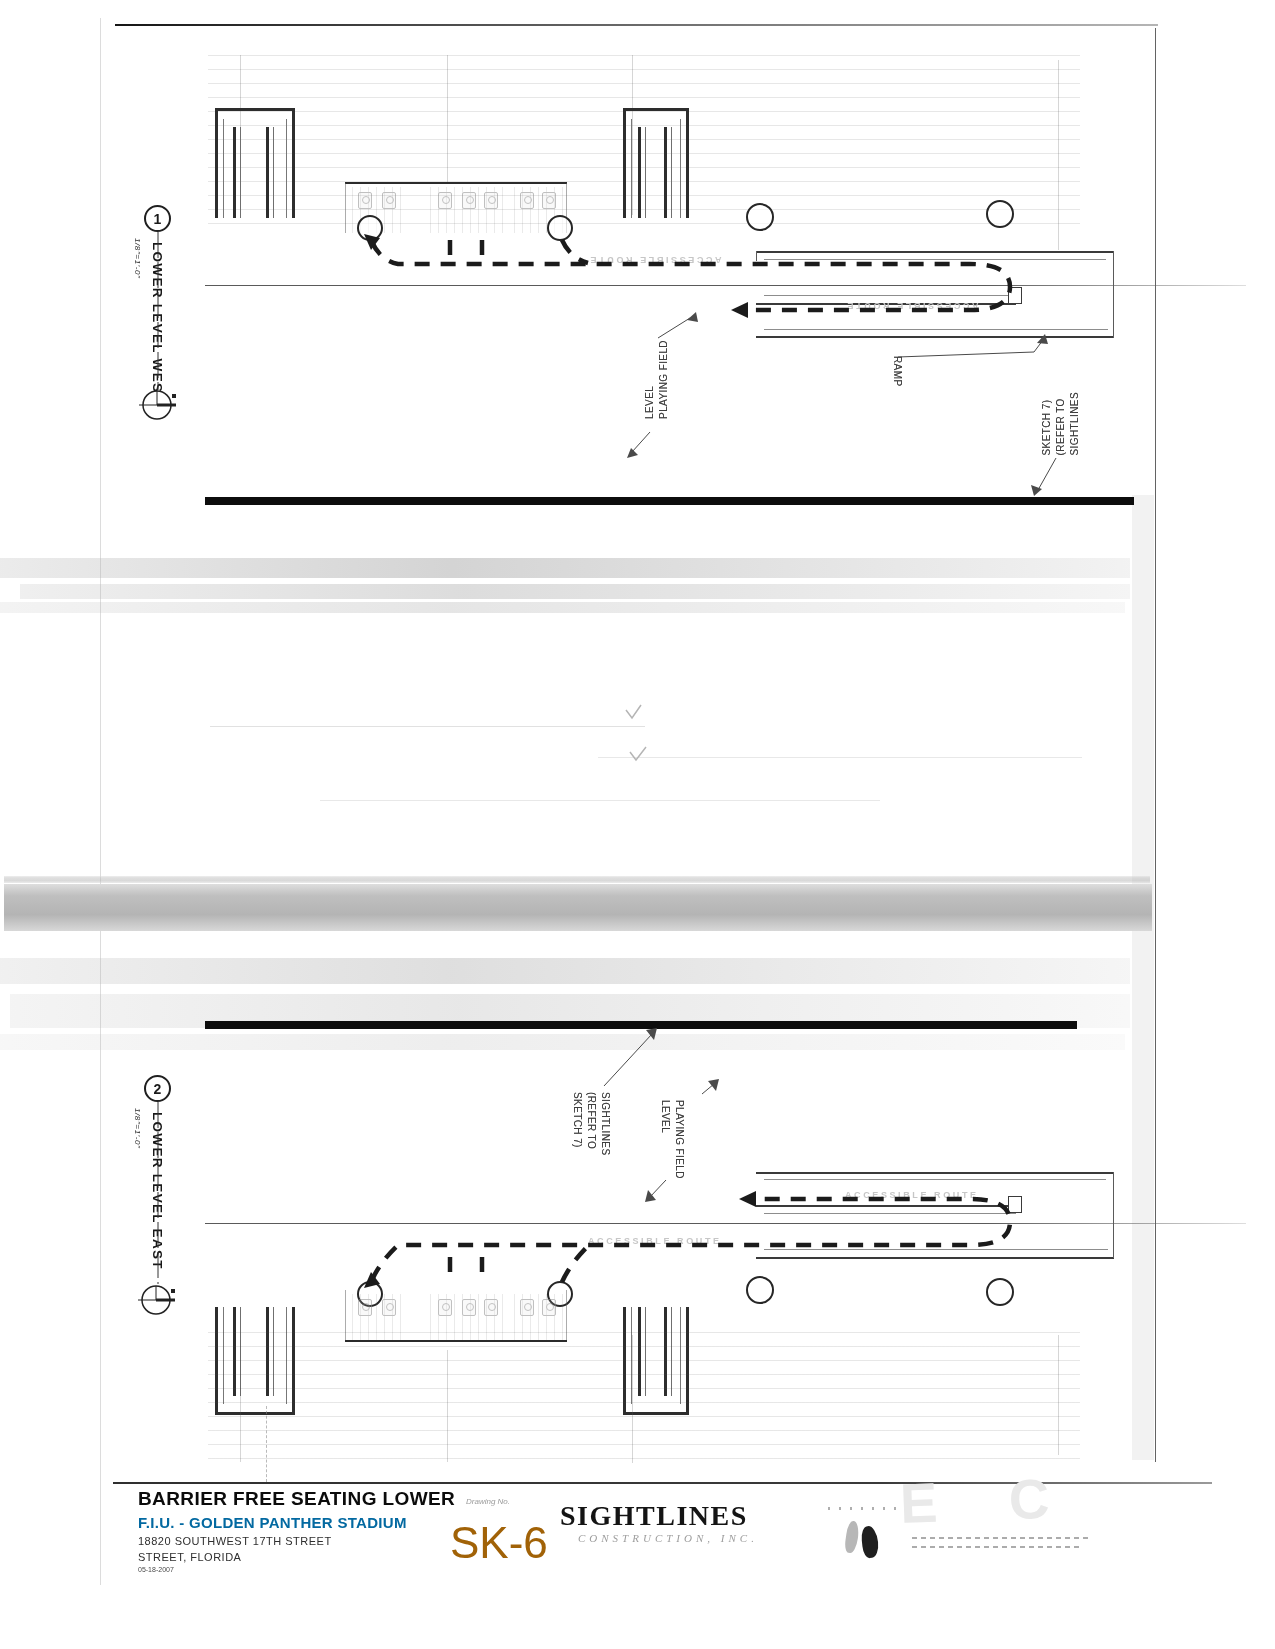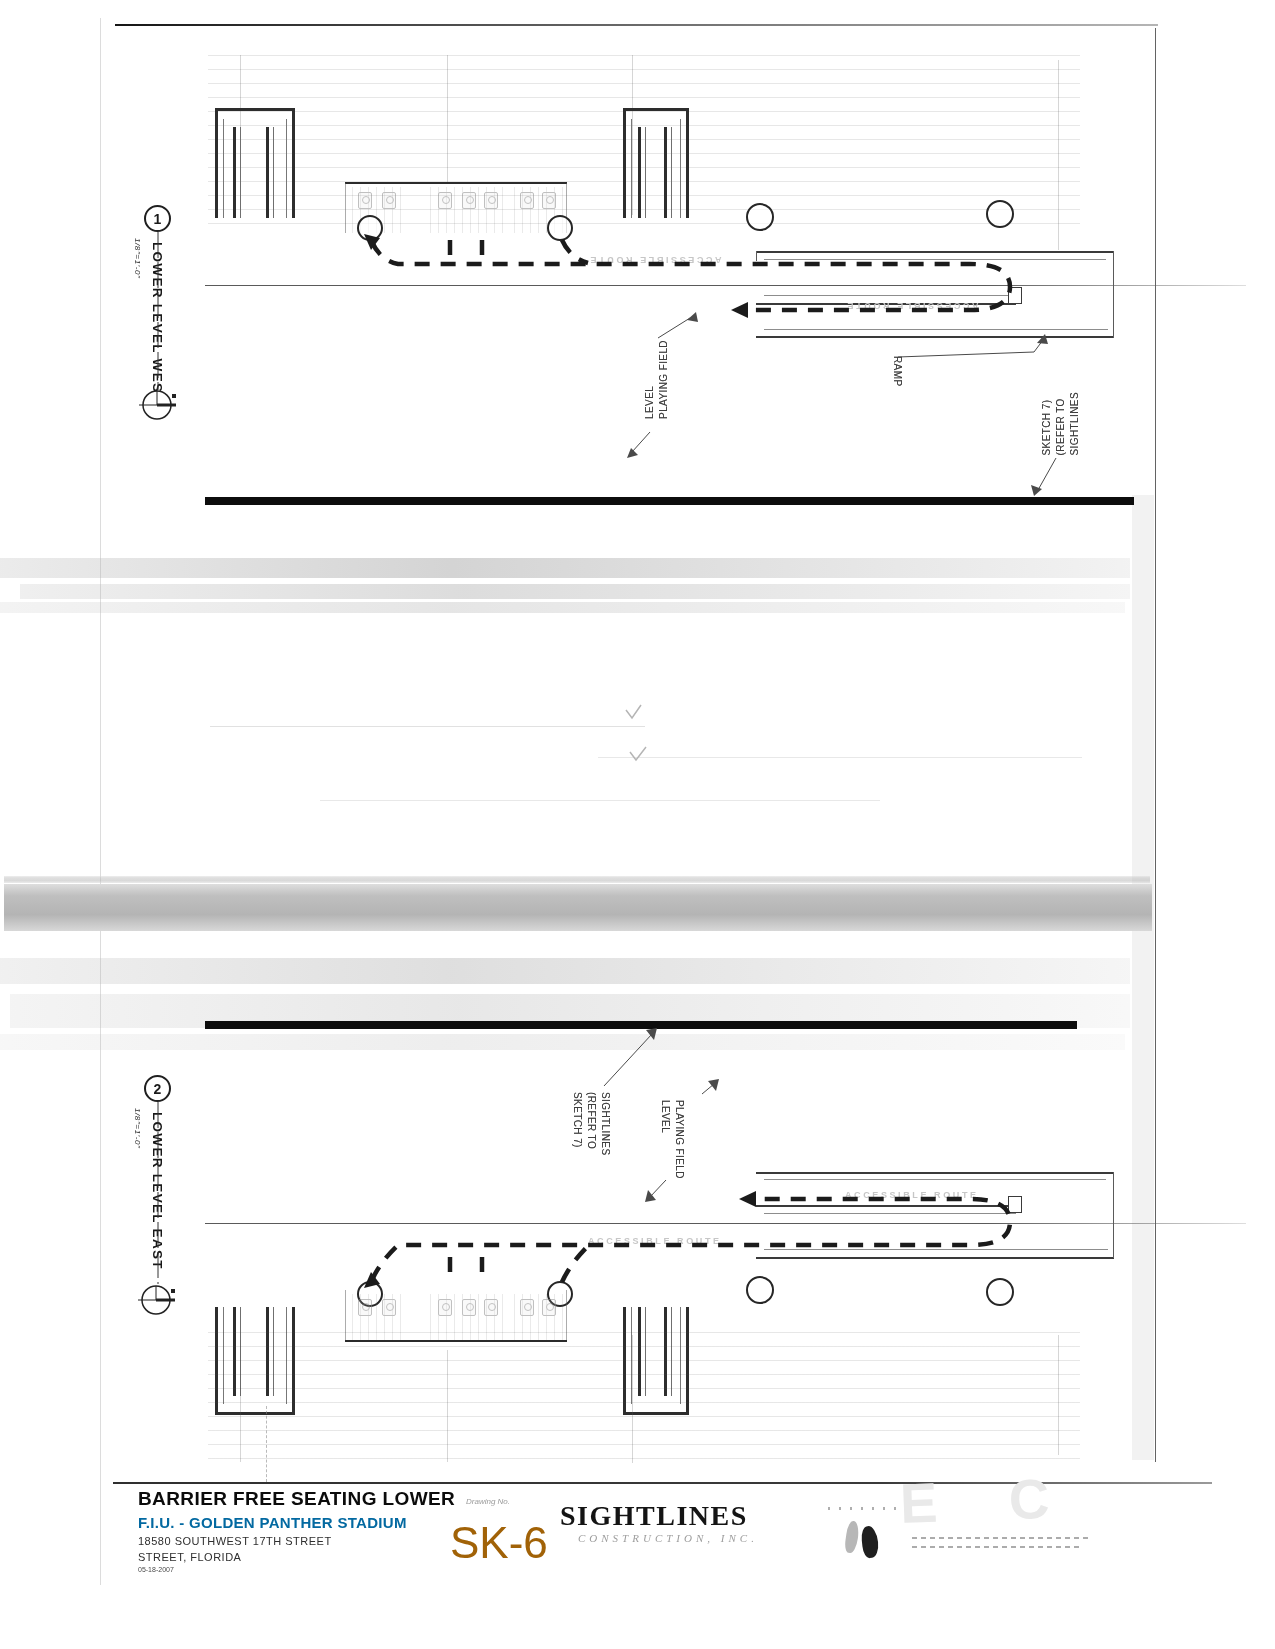--- a/index.html
+++ b/index.html
@@ -285,21 +285,21 @@
     </g>
   </svg>
 
   <div>
     <div class="abs" style="left:113px;top:1482px;width:1099px;height:2px;background:linear-gradient(90deg,#2f2f2f,#3a3a3a 70%,#9a9a9a)"></div>
     <div class="abs" style="left:266px;top:1406px;width:0;height:76px;border-left:1px dashed #8d8d8d;opacity:.6"></div>
 
     <div class="tb-title" style="left:138px;top:1488px">BARRIER FREE SEATING LOWER</div>
     <div class="tb-dnlabel" style="left:466px;top:1497px">Drawing No.</div>
     <div class="tb-proj" style="left:138px;top:1514px">F.I.U. - GOLDEN PANTHER STADIUM</div>
-    <div class="tb-small" style="left:138px;top:1535px">18580 SOUTHWEST 17TH STREET</div>
+    <div class="tb-small" style="left:138px;top:1535px">18820 SOUTHWEST 17TH STREET</div>
     <div class="tb-small" style="left:138px;top:1551px">STREET, FLORIDA</div>
     <div class="tb-date" style="left:138px;top:1566px">05-18-2007</div>
     <div class="tb-dn" style="left:450px;top:1518px">SK-6</div>
     <div class="tb-logo" style="left:560px;top:1500px">SIGHTLINES</div>
     <div class="tb-logosub" style="left:578px;top:1532px">CONSTRUCTION, INC.</div>
   </div>
 
   <div>
     <div class="ghost" style="left:900px;top:1468px">E C</div>
     <div class="dotrow" style="left:828px;top:1507px;width:70px"></div>

